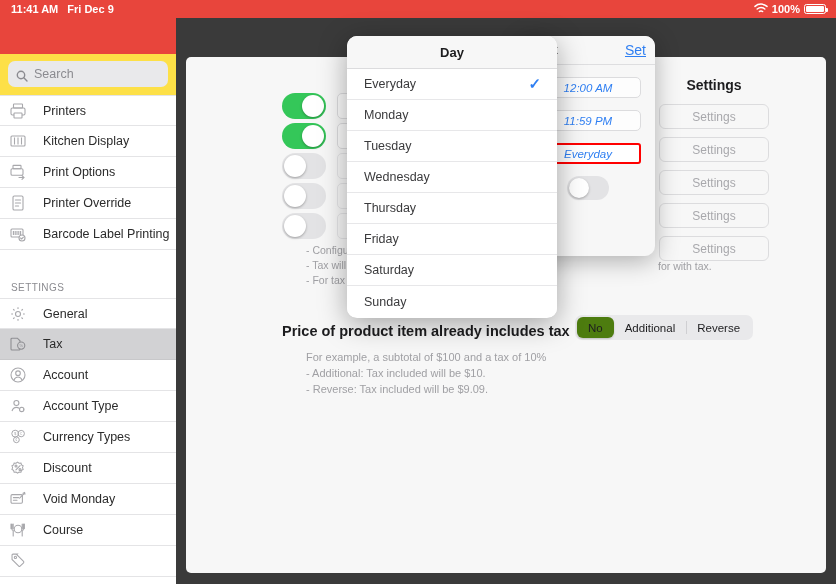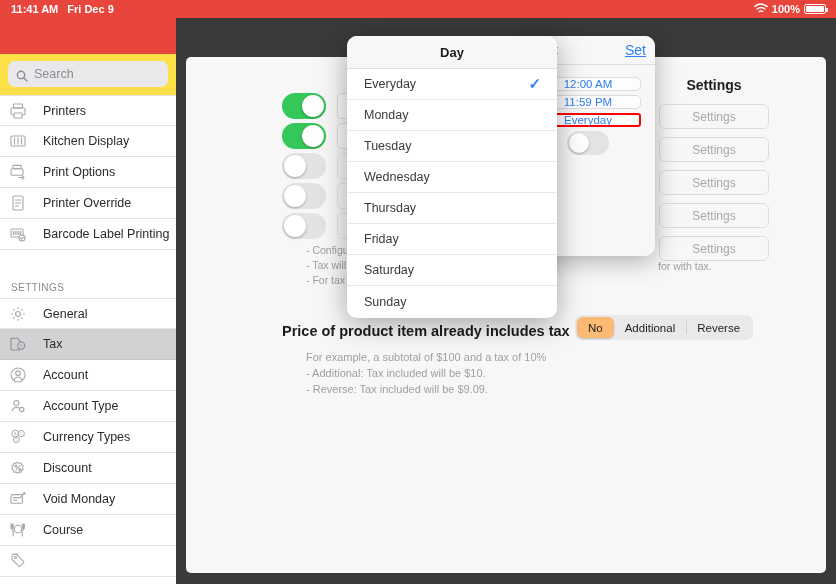--- a/index.html
+++ b/index.html
@@ -148,21 +148,21 @@
   #segmented {
     position: absolute; left: 389px; top: 258px;
     height: 25px; background: #e9e9eb; border-radius: 7px;
     display: flex; align-items: center; padding: 2px;
   }
   .seg {
     height: 21px; padding: 0 11px; border-radius: 6px;
     display: flex; align-items: center; justify-content: center;
     font-size: 11.5px; color: #1d1d1f; position: relative;
   }
-  .seg.active { background: #fdba74; box-shadow: 0 1px 2px rgba(0,0,0,.18); }
+  .seg.active { background: #4d7c0f; box-shadow: 0 1px 2px rgba(0,0,0,.18); }
   .seg.sep::before {
     content: ""; position: absolute; left: 0; top: 4px; bottom: 4px;
     width: 1px; background: #cfcfd2;
   }
 
   
   #settings-col { position: absolute; right: 57px; top: 20px; width: 110px; }
   #settings-col-title {
     text-align: center; font-size: 14px; font-weight: bold; color: #1d1d1f;
     margin-bottom: 11px;
@@ -184,24 +184,24 @@
   #right-pop-head {
     height: 29px; border-bottom: 1px solid #dedee0;
     display: flex; align-items: center; justify-content: space-between;
     padding: 0 9px 0 6px; background: #f7f7f7;
     border-radius: 10px 10px 0 0;
   }
   #right-pop-title { font-size: 12.5px; font-weight: bold; color: #1d1d1f; }
   #right-pop-set { font-size: 14px; color: #2f7ff2; text-decoration: underline; }
   #right-pop-body { padding: 12px 14px 0 14px; }
   .pop-field {
-    height: 14px; margin-bottom: 4px;
+    height: 21px; margin-bottom: 12px;
     border: 1px solid #dcdcde; border-radius: 5px; background: #fdfdfd;
     display: flex; align-items: center; justify-content: center;
-    font-size: 11.5px; color: #2f7ff2;
+    font-size: 11.5px; color: #2f7ff2; font-style: italic;
   }
   .pop-field.highlight {
     border: 2.5px solid #ff0000; border-radius: 3px; background: #fff;
   }
   #pop-toggle-wrap { display: flex; justify-content: center; margin-top: 2px; }
   #pop-toggle {
     width: 42px; height: 24px; border-radius: 12px; background: #e3e3e5;
     position: relative;
   }
   #pop-toggle .knob {

